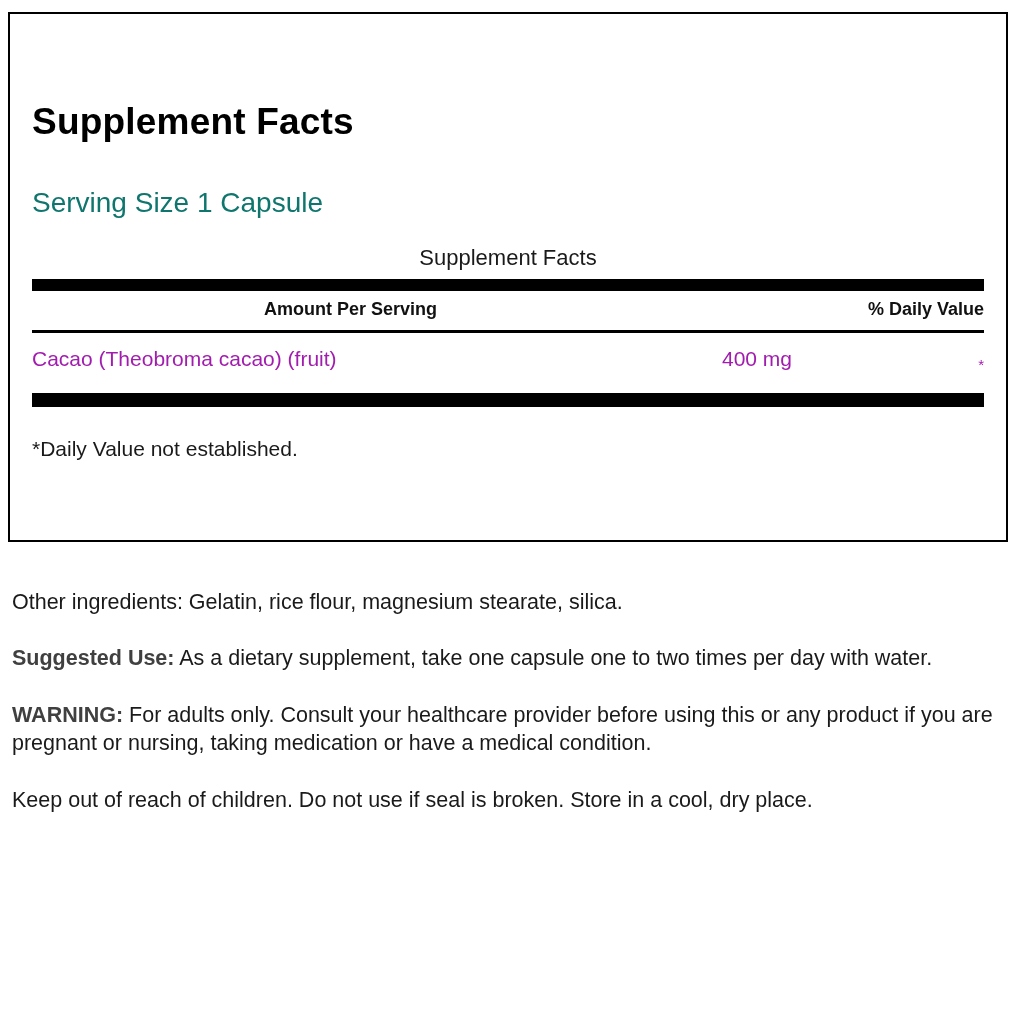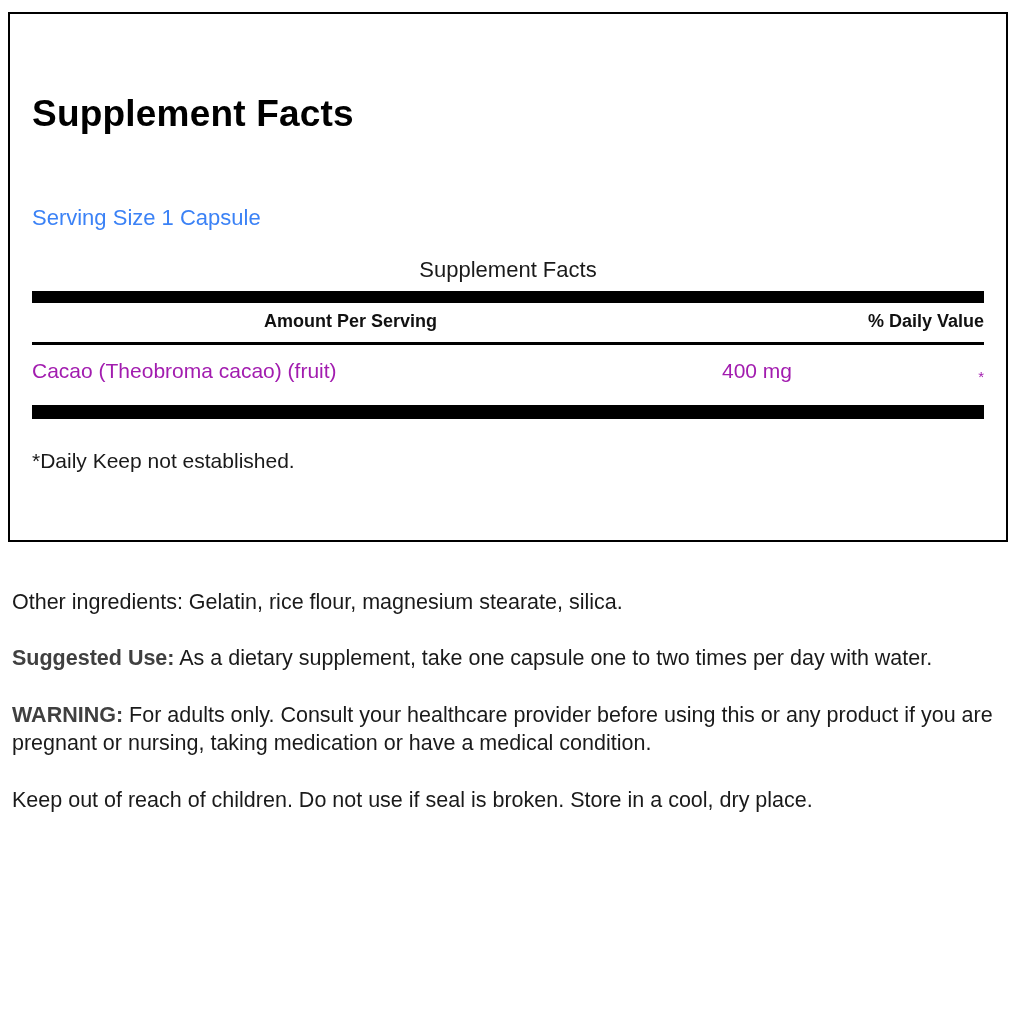--- a/index.html
+++ b/index.html
@@ -26,37 +26,37 @@
   
   .panel {
     position: absolute;
     left: 8px;
     top: 12px;
     width: 1000px;
     height: 530px;
     box-sizing: border-box;
     border: 2px solid #000000;
     background: #ffffff;
-    padding: 8px 22px;
+    padding: 16px 22px;
   }
 
   .panel-title {
     font-size: 37px;
     font-weight: bold;
     letter-spacing: 0.2px;
     margin-top: 72px;
     margin-bottom: 0;
     line-height: 1.1;
     color: #000000;
   }
 
   .serving-size {
-    font-size: 22px;
-    margin-top: 70px;
-    color: #3b82f6;
+    font-size: 28px;
+    margin-top: 44px;
+    color: #0f766e;
   }
 
   .facts-caption {
     text-align: center;
     font-size: 22px;
     margin-top: 26px;
     color: #1a1a1a;
   }
 
   .rule-thick {
@@ -164,21 +164,21 @@
     <div class="rule-thin"></div>
 
     <div class="ing-row">
       <span class="ing-name">Cacao (Theobroma cacao) (fruit)</span>
       <span class="ing-amount">400 mg</span>
       <span class="ing-dv">*</span>
     </div>
 
     <div class="rule-bottom"></div>
 
-    <div class="footnote">*Daily Keep not established.</div>
+    <div class="footnote">*Daily Value not established.</div>
   </div>
 
   <div class="copy">
     <p>Other ingredients: Gelatin, rice flour, magnesium stearate, silica.</p>
 
     <p><b>Suggested Use:</b><span> As a dietary supplement, take one capsule one to two times per day with water.</span></p>
 
 
     <p><b>WARNING:</b><span> For adults only. Consult your healthcare provider before using this or any product if you are pregnant or nursing, taking medication or have a medical condition.</span></p>
 

